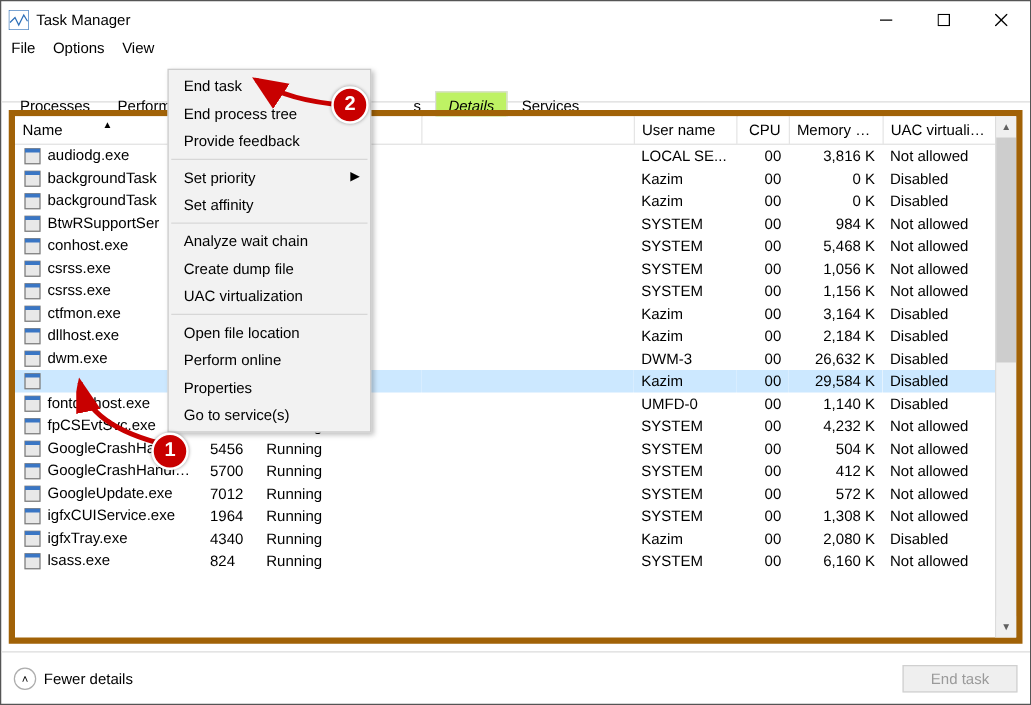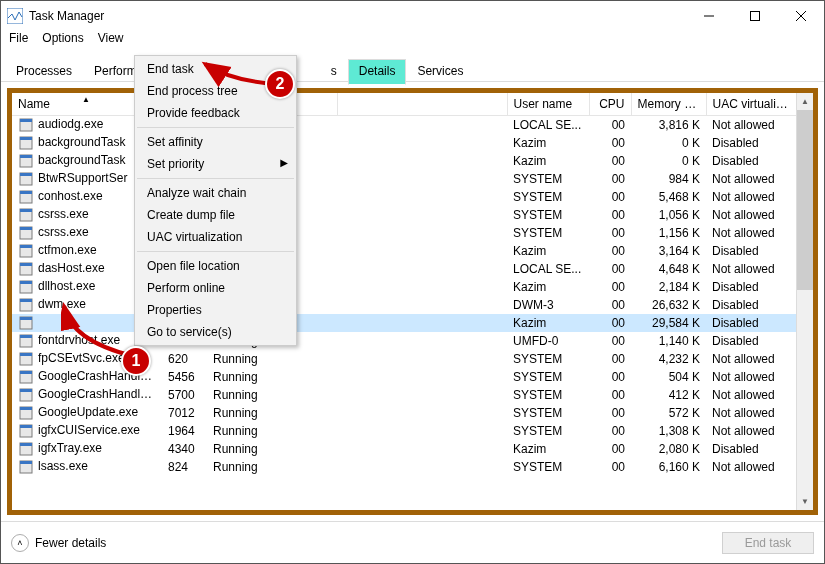--- a/index.html
+++ b/index.html
@@ -5,22 +5,22 @@
   * { box-sizing: border-box; }
   html, body { margin:0; padding:0; font-family: "Segoe UI", Tahoma, sans-serif; font-size:12px; color:#000; }
   .window { width:825px; height:564px; border:1px solid #555; background:#fff; display:flex; flex-direction:column; position:relative; }
   .titlebar { height:30px; display:flex; align-items:center; padding:0 0 0 6px; }
   .titlebar .icon { width:16px; height:16px; margin-right:6px; }
   .titlebar .title { flex:1; font-size:12px; }
   .win-btns { display:flex; height:100%; }
   .win-btn { width:46px; height:100%; display:flex; align-items:center; justify-content:center; }
   .menubar { height:20px; display:flex; gap:14px; padding:0 8px; font-size:12px; }
   .tabs { display:flex; border-bottom:1px solid #dcdcdc; padding:0 4px; margin-top:4px; position:relative; }
-  .tab { padding:4px 10px 6px 10px; border:1px solid transparent; position:relative; top:4px; }
-  .tab.active { border:1px solid #dcdcdc; border-bottom:1px solid #fff; background:#5eead4; }
+  .tab { padding:4px 10px 6px 10px; border:1px solid transparent; position:relative; top:18px; }
+  .tab.active { border:1px solid #dcdcdc; border-bottom:1px solid #fff; background:#bef264;font-style:italic; }
   .content { flex:1; overflow:hidden; display:flex; flex-direction:column; padding:6px; }
   .grid { flex:1; border:5px solid #a16207; overflow:hidden; display:flex; position:relative; }
   .grid-inner { flex:1; overflow:hidden; }
   table { width:100%; border-collapse:collapse; table-layout:fixed; }
   thead th { background:#fff; border-right:1px solid #e5e5e5; border-bottom:1px solid #e5e5e5; text-align:left; font-weight:normal; padding:4px 6px; white-space:nowrap; overflow:hidden; text-overflow:ellipsis; font-size:12px; }
   tbody td { padding:1px 6px; white-space:nowrap; overflow:hidden; text-overflow:ellipsis; font-size:12px; height:17px; }
   td.r, th.r { text-align:right; }
   tr.sel td { background:#cce8ff; }
   .proc-icon { width:16px; height:16px; display:inline-block; vertical-align:middle; margin-right:4px; }
   .scrollbar { width:17px; background:#f0f0f0; border-left:1px solid #dcdcdc; position:relative; }
@@ -217,33 +217,20 @@
                 <td></td>
                 <td>Kazim</td>
                 <td class="r">00</td>
                 <td class="r">3,164 K</td>
                 <td>Disabled</td>
               </tr>
               <tr>
                 <td><span class="proc-icon"><svg width="16" height="16">
                       <rect x="2" y="2" width="12" height="12" fill="#e8e8e8" stroke="#7a7a7a"></rect>
                       <rect x="2" y="2" width="12" height="3" fill="#3a76c4"></rect>
-                    </svg></span><span>dasHost.exe</span></td>
-                <td></td>
-                <td></td>
-                <td></td>
-                <td>LOCAL SE...</td>
-                <td class="r">00</td>
-                <td class="r">4,648 K</td>
-                <td>Not allowed</td>
-              </tr>
-              <tr>
-                <td><span class="proc-icon"><svg width="16" height="16">
-                      <rect x="2" y="2" width="12" height="12" fill="#e8e8e8" stroke="#7a7a7a"></rect>
-                      <rect x="2" y="2" width="12" height="3" fill="#3a76c4"></rect>
                     </svg></span><span>dllhost.exe</span></td>
                 <td></td>
                 <td></td>
                 <td></td>
                 <td>Kazim</td>
                 <td class="r">00</td>
                 <td class="r">2,184 K</td>
                 <td>Disabled</td>
               </tr>
               <tr>
@@ -393,22 +380,22 @@
       <span>Fewer details</span>
     </div>
     <button class="end-btn" disabled="">End task</button>
   </div>
 
   <div class="context-menu" id="ctx">
       <div class="cm-item">End task</div>
       <div class="cm-item">End process tree</div>
       <div class="cm-item">Provide feedback</div>
       <div class="cm-sep"></div>
+      <div class="cm-item">Set priority<span class="cm-arrow">▶</span></div>
       <div class="cm-item">Set affinity</div>
-      <div class="cm-item">Set priority<span class="cm-arrow">▶</span></div>
       <div class="cm-sep"></div>
       <div class="cm-item">Analyze wait chain</div>
       <div class="cm-item">Create dump file</div>
       <div class="cm-item">UAC virtualization</div>
       <div class="cm-sep"></div>
       <div class="cm-item">Open file location</div>
       <div class="cm-item">Perform online</div>
       <div class="cm-item">Properties</div>
       <div class="cm-item">Go to service(s)</div>
     </div>

